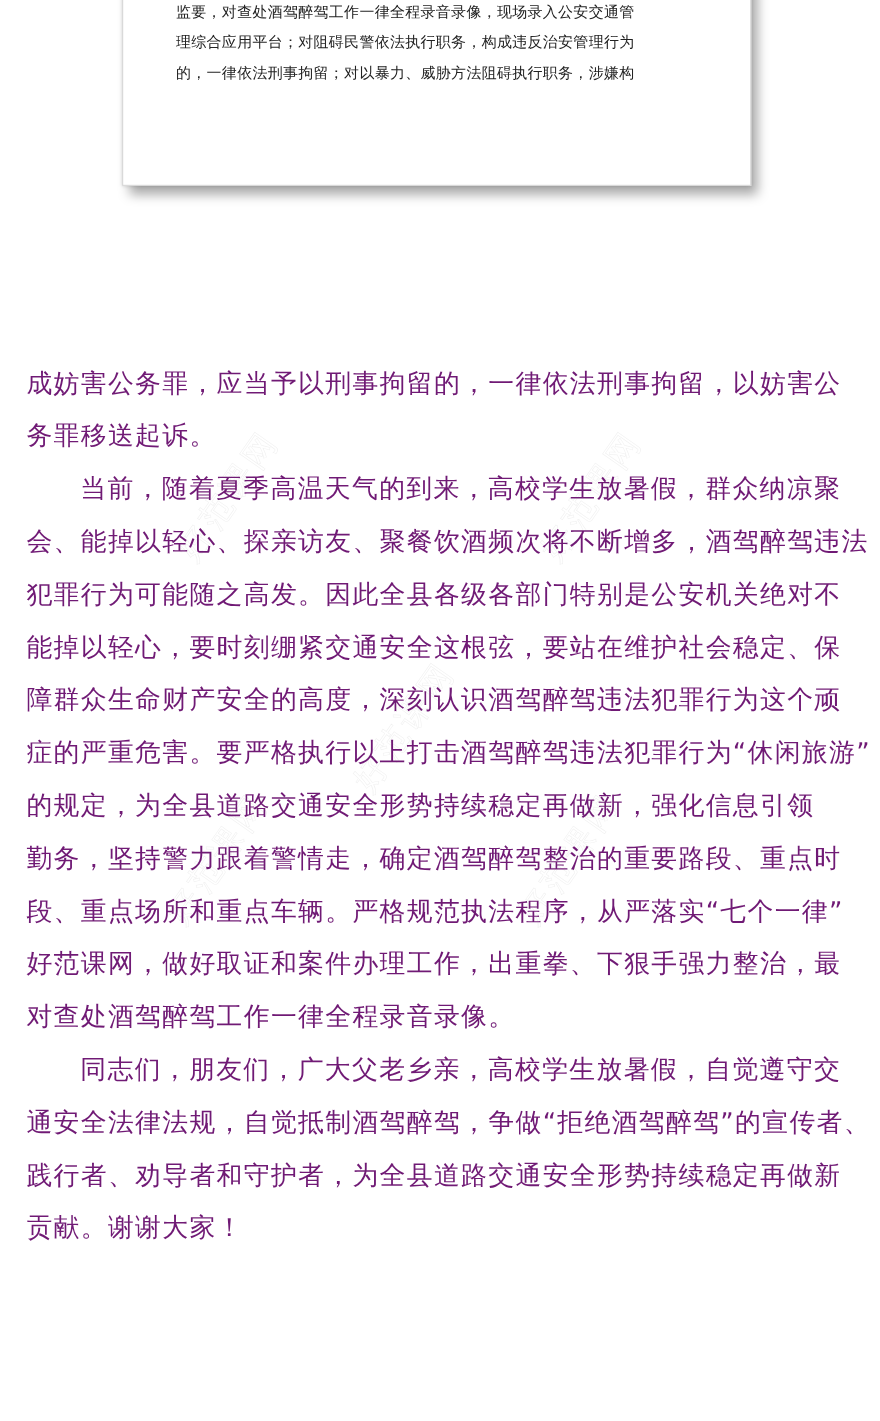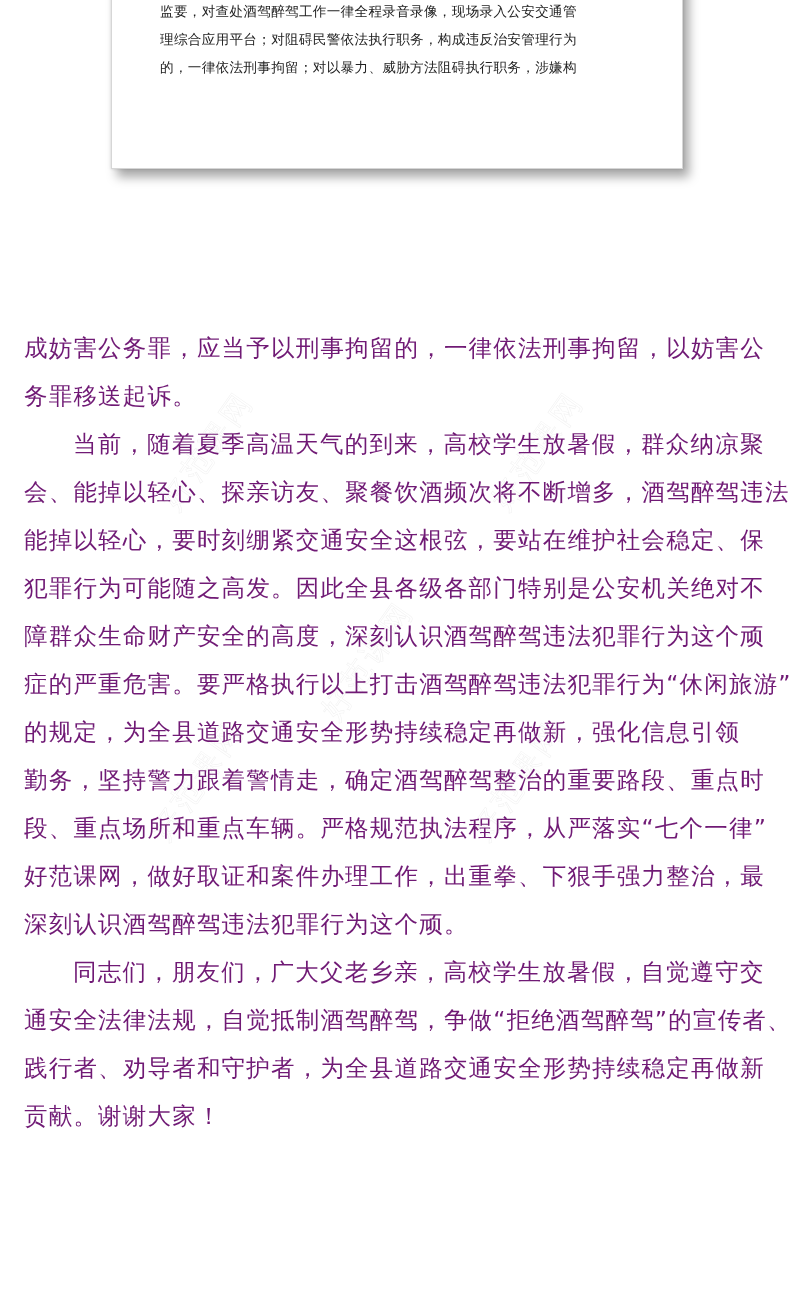--- a/index.html
+++ b/index.html
@@ -83,26 +83,26 @@
 <div class="watermark" style="left:470px; top:430px;">好范课网</div>
 <div class="watermark" style="left:300px; top:640px;">好范课网</div>
 <div class="watermark" style="left:130px; top:760px;">好范课网</div>
 <div class="watermark" style="left:450px; top:760px;">好范课网</div>
 
 <div class="main-text">
   <span class="line">成妨害公务罪，应当予以刑事拘留的，一律依法刑事拘留，以妨害公</span>
   <span class="line">务罪移送起诉。</span>
   <span class="line indent">当前，随着夏季高温天气的到来，高校学生放暑假，群众纳凉聚</span>
   <span class="line">会、能掉以轻心、探亲访友、聚餐饮酒频次将不断增多，酒驾醉驾违法</span>
+  <span class="line">犯罪行为可能随之高发。因此全县各级各部门特别是公安机关绝对不</span>
   <span class="line">能掉以轻心，要时刻绷紧交通安全这根弦，要站在维护社会稳定、保</span>
-  <span class="line">犯罪行为可能随之高发。因此全县各级各部门特别是公安机关绝对不</span>
   <span class="line">障群众生命财产安全的高度，深刻认识酒驾醉驾违法犯罪行为这个顽</span>
   <span class="line">症的严重危害。要严格执行以上打击酒驾醉驾违法犯罪行为“休闲旅游”</span>
   <span class="line">的规定，为全县道路交通安全形势持续稳定再做新，强化信息引领</span>
   <span class="line">勤务，坚持警力跟着警情走，确定酒驾醉驾整治的重要路段、重点时</span>
   <span class="line">段、重点场所和重点车辆。严格规范执法程序，从严落实“七个一律”</span>
   <span class="line">好范课网，做好取证和案件办理工作，出重拳、下狠手强力整治，最</span>
-  <span class="line">深刻认识酒驾醉驾违法犯罪行为这个顽。</span>
+  <span class="line">对查处酒驾醉驾工作一律全程录音录像。</span>
   <span class="line indent">同志们，朋友们，广大父老乡亲，高校学生放暑假，自觉遵守交</span>
   <span class="line">通安全法律法规，自觉抵制酒驾醉驾，争做“拒绝酒驾醉驾”的宣传者、</span>
   <span class="line">践行者、劝导者和守护者，为全县道路交通安全形势持续稳定再做新</span>
   <span class="line">贡献。谢谢大家！</span>
 </div>
 
 </body></html>

